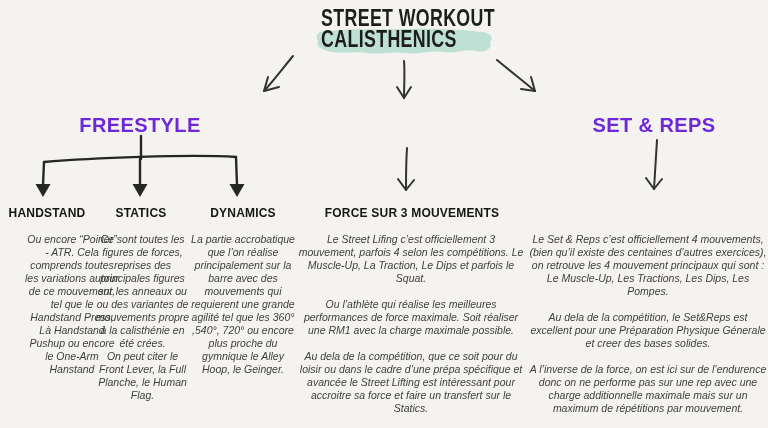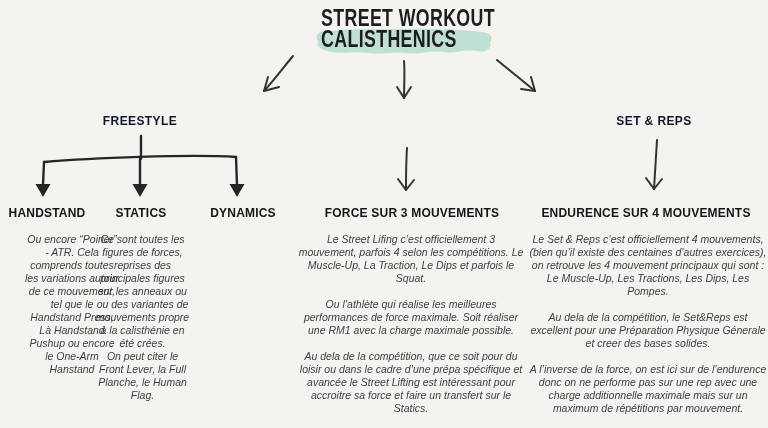--- a/index.html
+++ b/index.html
@@ -10,21 +10,21 @@
   }
   .arrow-layer { position:absolute; left:0; top:0; width:768px; height:428px; z-index:1; pointer-events:none; }
   .title-highlight { position:absolute; left:310px; top:26px; width:186px; height:30px; z-index:2; }
   .page-title { position:absolute; left:408px; top:7px; transform:translateX(-50%); z-index:3; text-align:left; }
   .title-line {
     display:block; white-space:nowrap; font-weight:700; font-size:24px;
     line-height:21px; letter-spacing:0.5px; color:#1d1d1b; transform:scaleX(0.74);
   }
   .branch-label {
     position:absolute; top:114px; transform:translateX(-50%); z-index:3;
-    font-size:12px; font-weight:700; letter-spacing:0.4px; white-space:nowrap; color:#0f172a;
+    font-size:20px; font-weight:700; letter-spacing:0.4px; white-space:nowrap; color:#6d28d9;
   }
   .sub-heading {
     position:absolute; top:206px; transform:translateX(-50%); z-index:3;
     font-size:12px; font-weight:700; letter-spacing:0.2px; white-space:nowrap; color:#151515;
   }
   .body-col {
     position:absolute; top:233px; z-index:3; font-style:italic; font-size:10.5px;
     line-height:13px; color:#3e3e3e; text-align:center;
   }
   .body-col p { margin:0; }
@@ -93,31 +93,33 @@
     </g>
   </svg>
 
   <div class="branch-label" style="left:140px">FREESTYLE</div>
   <div class="branch-label" style="left:654px">SET &amp; REPS</div>
 
   <div class="sub-heading" style="left:47px">HANDSTAND</div>
   <div class="sub-heading" style="left:141px">STATICS</div>
   <div class="sub-heading" style="left:243px">DYNAMICS</div>
   <div class="sub-heading" style="left:412px">FORCE SUR 3 MOUVEMENTS</div>
-  <div class="sub-heading" style="left:646px">ENDURENCE SUR 4 MOUVEMENTS</div>
 
   <div class="body-col col-1">
     <p>Ou encore “Poirier” - ATR. Cela comprends toutes les variations autour de ce mouvement, tel que le Handstand Press, Là Handstand Pushup ou encore le One-Arm Hanstand</p>
   </div>
 
   <div class="body-col col-2">
     <p>Ce sont toutes les figures de forces, reprises des principales figures sur les anneaux ou ou des variantes de mouvements propre à la calisthénie en été crées.</p>
     <p>On peut citer le Front Lever, la Full Planche, le Human Flag.</p>
   </div>
 
+  <div class="body-col col-3">
+    <p>La partie accrobatique que l’on réalise principalement sur la barre avec des mouvements qui requierent une grande agilité tel que les 360° ,540°, 720° ou encore plus proche du gymnique le Alley Hoop, le Geinger.</p>
+  </div>
 
   <div class="body-col col-4 gapped">
     <p>Le Street Lifing c’est officiellement 3 mouvement, parfois 4 selon les compétitions. Le Muscle-Up, La Traction, Le Dips et parfois le Squat.</p>
     <p>Ou l’athlète qui réalise les meilleures performances de force maximale. Soit réaliser une RM1 avec la charge maximale possible.</p>
     <p>Au dela de la compétition, que ce soit pour du loisir ou dans le cadre d’une prépa spécifique et avancée le Street Lifting est intéressant pour accroitre sa force et faire un transfert sur le Statics.</p>
   </div>
 
   <div class="body-col col-5 gapped">
     <p>Le Set &amp; Reps c’est officiellement 4 mouvements, (bien qu’il existe des centaines d’autres exercices), on retrouve les 4 mouvement principaux qui sont : Le Muscle-Up, Les Tractions, Les Dips, Les Pompes.</p>
     <p>Au dela de la compétition, le Set&amp;Reps est excellent pour une Préparation Physique Génerale et creer des bases solides.</p>

